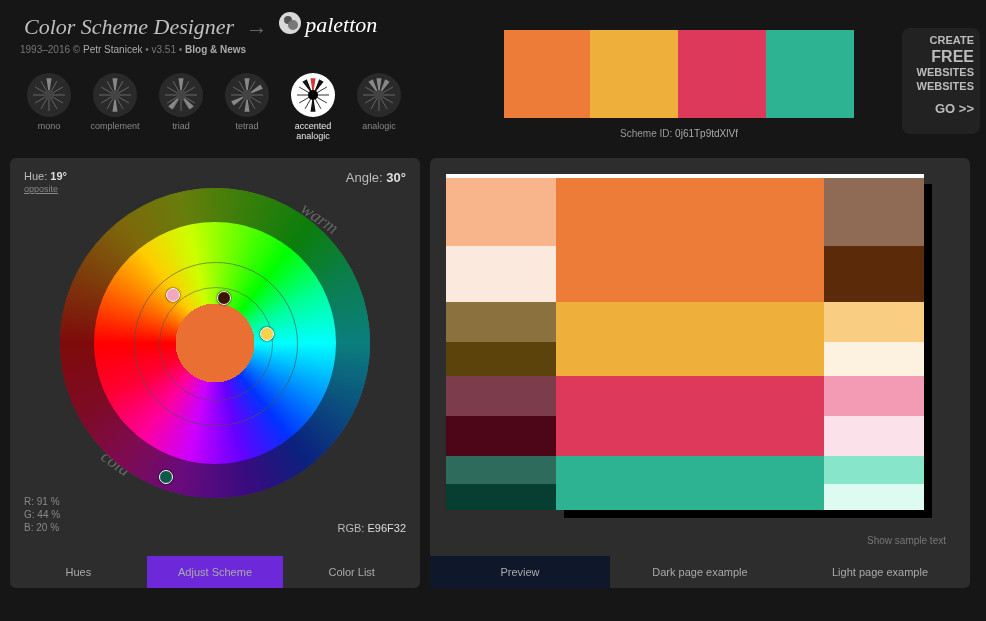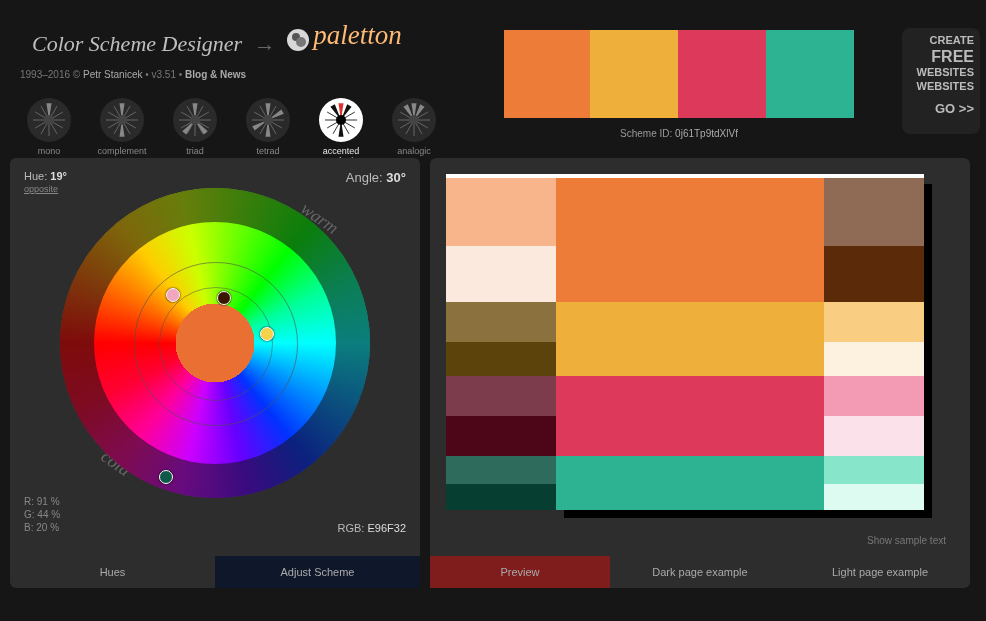--- a/index.html
+++ b/index.html
@@ -1,27 +1,27 @@
 <!DOCTYPE html>
 <html><head>
 <meta charset="utf-8">
 <style>
 html,body{margin:0;padding:0;background:#161616;color:#888;font-family:Arial,Helvetica,sans-serif;font-size:11px;width:986px;height:621px;overflow:hidden}
 a{color:#aaa;cursor:pointer}
 .header{display:flex;align-items:flex-start;padding:8px 12px 0 20px;height:150px;position:relative}
 .title-block{flex:0 0 480px}
-.app-title{font-family:Georgia,serif;font-size:22px;color:#bfbfbf;font-style:italic;font-weight:400;margin:12px}
+.app-title{font-family:Georgia,serif;font-size:22px;color:#bfbfbf;font-style:italic;font-weight:400;margin:4px}
 .arrow{color:#666;margin:0 6px}
-.logo{display:inline-flex;align-items:flex-end;color:#fdba74;font-family:Georgia,serif;font-style:italic;font-size:27px}
+.logo{display:inline-flex;align-items:flex-start;color:#ffffff;font-family:Georgia,serif;font-style:italic;font-size:22px}
 .logo-o{display:inline-block;width:22px;height:22px;border-radius:50%;background:#d8d8d8;position:relative;margin-right:4px}
 .logo-o::before{content:"";position:absolute;top:4px;left:5px;width:8px;height:8px;border-radius:50%;background:#555}
 .logo-o::after{content:"";position:absolute;bottom:4px;right:3px;width:10px;height:10px;border-radius:50%;background:#777}
 .meta{margin-top:4px;font-size:10px;color:#777}
 .meta b a{font-weight:bold}
-.scheme-row{position:relative;display:flex;gap:15px;margin-top:18px}
+.scheme-row{position:relative;display:flex;gap:8px;margin-top:18px}
 .scheme-icon{width:44px;height:44px;border-radius:50%;background:#2a2a2a;display:flex;align-items:center;justify-content:center;margin:0 auto 4px;position:relative}
 .scheme-icon.sel{background:#fff}
 .scheme-icon svg{width:40px;height:40px}
 .scheme-opt{text-align:center;width:58px;font-size:9px;color:#888;cursor:pointer}
 .scheme-opt.sel{color:#e8e8e8}
 .swatch-bar{display:flex;position:absolute;left:504px;top:30px}
 .swatch-bar>div{height:88px}
 .sw-pri{width:86px}
 .sw-sec{width:88px}
 .sw-ter{width:88px}
@@ -44,27 +44,27 @@
 .warm-label{right:30px;top:20px;transform:rotate(35deg)}
 .cold-label{left:40px;bottom:24px;transform:rotate(35deg)}
 .wheel{width:310px;height:310px;border-radius:50%;position:relative;background:conic-gradient(from -90deg,#ff0000,#ff6600,#ffcc00,#ccff00,#66ff00,#00ff00,#00ff99,#00ffff,#0099ff,#0033ff,#6600ff,#cc00ff,#ff0099,#ff0033,#ff0000)}
 .wheel-inner-mask{position:absolute;inset:0;border-radius:50%;background:radial-gradient(circle,rgba(234,111,50,1) 0 18%,rgba(0,0,0,0) 18% 26%,rgba(0,0,0,0) 26% 70%,rgba(45,45,45,0.85) 78% 100%)}
 .wheel-outer-dark{position:absolute;inset:0;border-radius:50%;box-shadow:inset 0 0 0 34px rgba(20,20,20,0.55)}
 .ring1{position:absolute;left:24%;top:24%;width:52%;height:52%;border:1px solid rgba(80,80,80,0.6);border-radius:50%}
 .ring2{position:absolute;left:32%;top:32%;width:36%;height:36%;border:1px solid rgba(80,80,80,0.5);border-radius:50%}
 .dot{position:absolute;width:12px;height:12px;border-radius:50%;border:1px solid #fff;box-shadow:0 0 2px #000}
 .tabs-l{position:absolute;left:0;bottom:0;width:100%;display:flex;height:32px}
 .tabs-l>div{flex:1;text-align:center;line-height:32px;color:#aaa;font-size:11px;cursor:pointer}
-.tabs-l>div.sel{background:#0f172a}
+.tabs-l>div.sel{background:#6d28d9}
 .preview{position:absolute;left:16px;top:16px;width:508px;height:372px}
 .prev-col{position:absolute}
 .sample-text{position:absolute;right:24px;bottom:42px;font-size:10px;color:#777;cursor:pointer}
 .tabs-r{position:absolute;left:0;bottom:0;width:100%;display:flex;height:32px}
 .tabs-r>div{flex:1;text-align:center;line-height:32px;color:#aaa;font-size:11px;cursor:pointer}
-.tabs-r>div.sel{background:#7f1d1d}
+.tabs-r>div.sel{background:#0f172a}
 </style>
 </head>
 <body>
 
 <div class="header">
   <div class="title-block">
     <h1 class="app-title">
       <span>Color Scheme Designer</span>
       <span class="arrow">→</span>
       <span class="logo">
@@ -275,20 +275,21 @@
       <div>G: 44 %</div>
       <div>B: 20 %</div>
     </div>
     <div class="rgb-hex">
       <span>RGB:</span>
       <span style="color:#ddd">E96F32</span>
     </div>
     <div class="tabs-l" id="tabs-l">
         <div class="">Hues</div>
         <div class="sel">Adjust Scheme</div>
+        <div class="">Color List</div>
       </div>
   </div>
 
   <div class="panel panel-right">
     <div class="preview" id="preview">
         <div class="prev-col" style="left: 0px; top: 0px; width: 478px; height: 4px; background: rgb(255, 255, 255);"></div>
         <div class="prev-col" style="left: 0px; top: 4px; width: 110px; height: 68px; background: rgb(248, 181, 140);"></div>
         <div class="prev-col" style="left: 0px; top: 72px; width: 110px; height: 56px; background: rgb(251, 233, 221);"></div>
         <div class="prev-col" style="left: 110px; top: 4px; width: 268px; height: 124px; background: rgb(236, 124, 55);"></div>
         <div class="prev-col" style="left: 378px; top: 4px; width: 100px; height: 68px; background: rgb(143, 106, 85);"></div>

